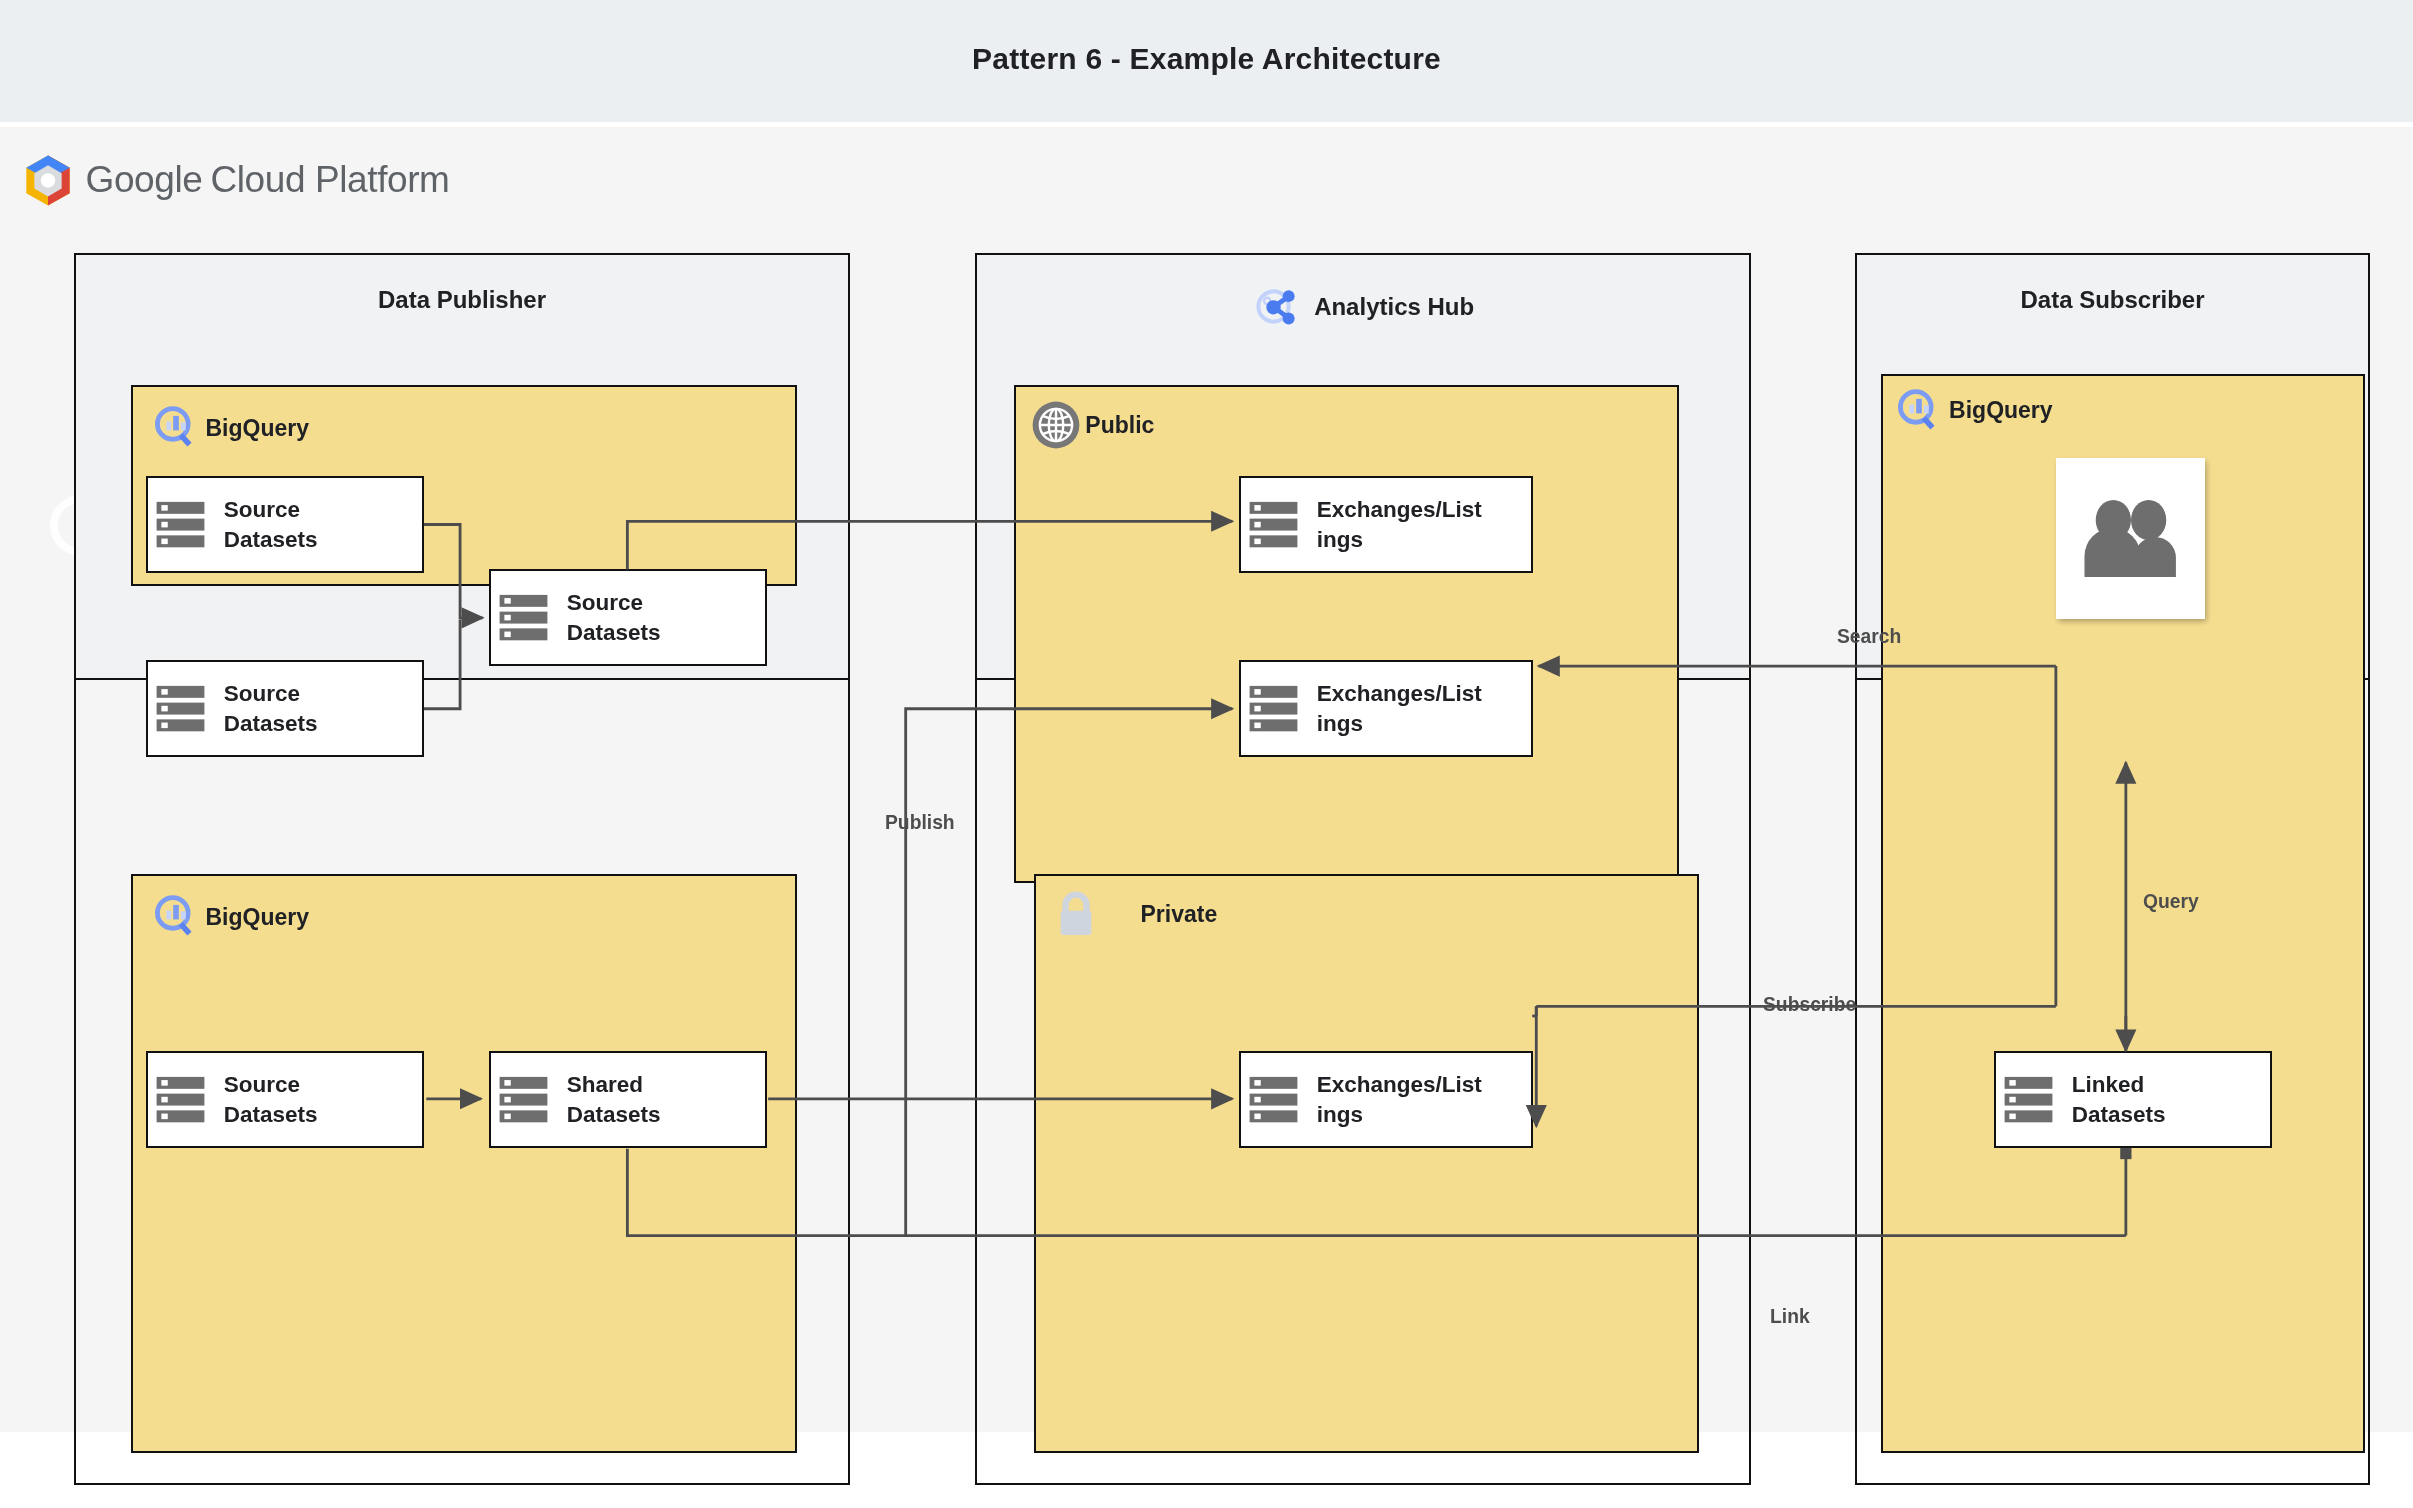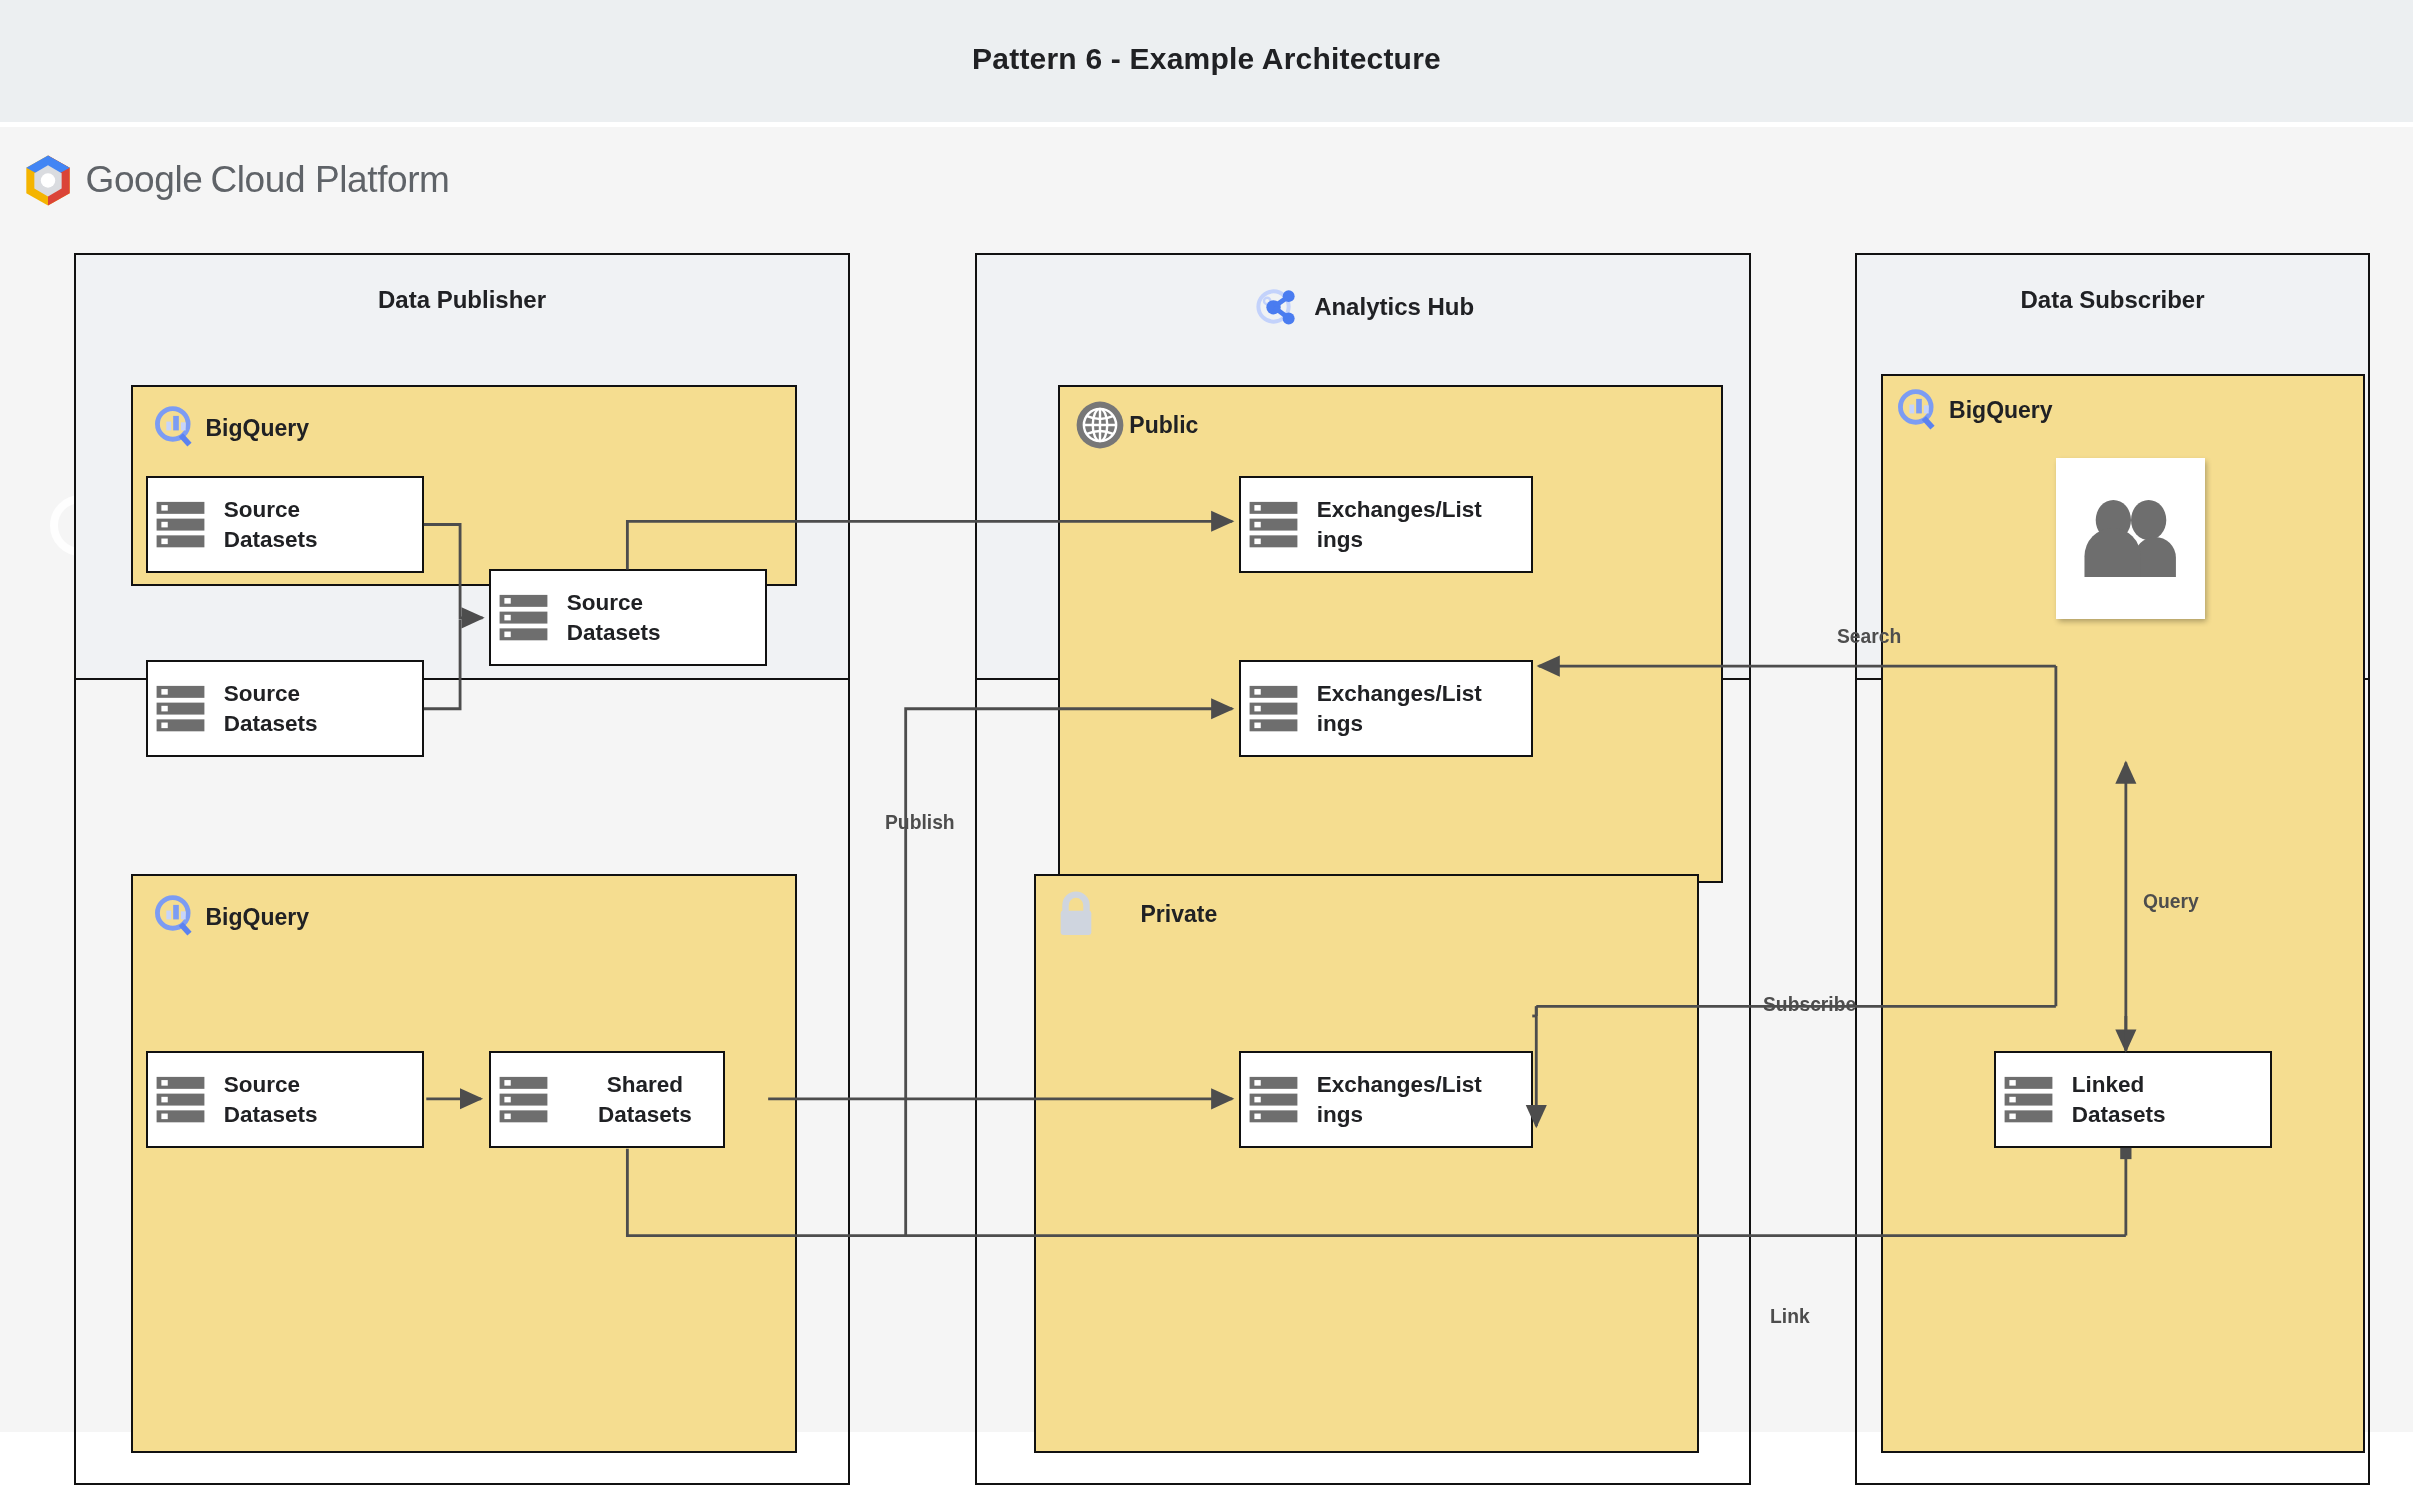--- a/index.html
+++ b/index.html
@@ -160,21 +160,21 @@
         <circle cx="27" cy="33" r="9" fill="#4a7cf0"></circle>
         <circle cx="46" cy="19" r="7.5" fill="#4a7cf0"></circle>
         <circle cx="46" cy="47" r="7.5" fill="#4a7cf0"></circle>
         <line x1="28" y1="32" x2="45" y2="20" stroke="#4a7cf0" stroke-width="6"></line>
         <line x1="28" y1="33" x2="45" y2="46" stroke="#4a7cf0" stroke-width="6"></line>
       </svg>
       <span style="font-size:24px;font-weight:bold;color:#202124;">Analytics Hub</span>
     </div>
   </div>
 
-  <div class="grp" style="left:1058px;top:258px;width:665px;height:498px;">
+  <div class="grp" style="left:1014px;top:258px;width:665px;height:498px;">
     <div class="grp-label" style="left:14.5px;top:13px;">
       <svg width="50" height="50" viewBox="0 0 62 62">
         <circle cx="31" cy="31" r="29" fill="#777777"></circle>
         <circle cx="31" cy="31" r="20" fill="none" stroke="#ffffff" stroke-width="3"></circle>
         <ellipse cx="31" cy="31" rx="9" ry="20" fill="none" stroke="#ffffff" stroke-width="3"></ellipse>
         <line x1="11" y1="31" x2="51" y2="31" stroke="#ffffff" stroke-width="3"></line>
         <path d="M15 20 Q31 27 47 20" fill="none" stroke="#ffffff" stroke-width="3"></path>
         <path d="M15 42 Q31 35 47 42" fill="none" stroke="#ffffff" stroke-width="3"></path>
         <line x1="31" y1="11" x2="31" y2="51" stroke="#ffffff" stroke-width="3"></line>
       </svg>
@@ -267,21 +267,21 @@
       <rect x="2" y="2" width="60" height="15" fill="#6e6e6e"></rect>
         <rect x="8" y="6" width="8" height="7" fill="#ffffff"></rect>
       <rect x="2" y="23" width="60" height="15" fill="#6e6e6e"></rect>
         <rect x="8" y="27" width="8" height="7" fill="#ffffff"></rect>
       <rect x="2" y="44" width="60" height="15" fill="#6e6e6e"></rect>
         <rect x="8" y="48" width="8" height="7" fill="#ffffff"></rect>
     </svg>
     <span class="node-label">Source Datasets</span>
   </div>
 
-  <div class="node" style="left:489px;top:924px;width:236px;height:97px;text-align:center;">
+  <div class="node" style="left:489px;top:924px;width:278px;height:97px;">
     <svg class="ds-icon" viewBox="0 0 64 62">
       <rect x="2" y="2" width="60" height="15" fill="#6e6e6e"></rect>
         <rect x="8" y="6" width="8" height="7" fill="#ffffff"></rect>
       <rect x="2" y="23" width="60" height="15" fill="#6e6e6e"></rect>
         <rect x="8" y="27" width="8" height="7" fill="#ffffff"></rect>
       <rect x="2" y="44" width="60" height="15" fill="#6e6e6e"></rect>
         <rect x="8" y="48" width="8" height="7" fill="#ffffff"></rect>
     </svg>
     <span class="node-label">Shared Datasets</span>
   </div>

